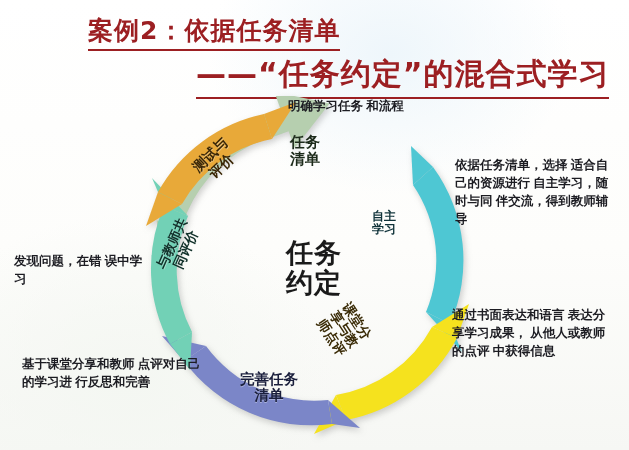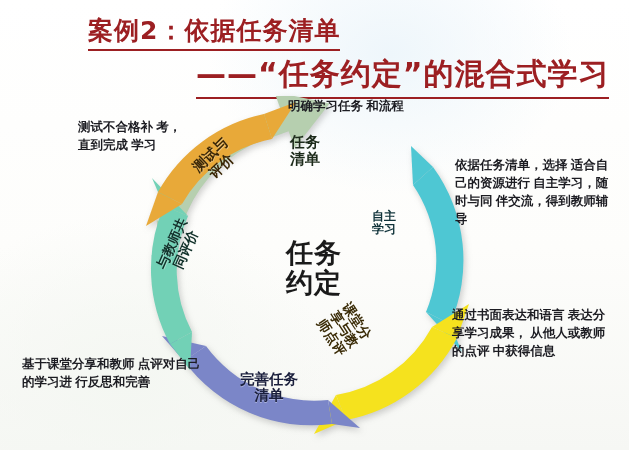--- a/index.html
+++ b/index.html
@@ -154,23 +154,22 @@
   <div class="seg-label lb-coeval">与教师共
 同评价</div>
   <div class="seg-label lb-test">测试与
 评价</div>
 
   <div class="center-text">任务
 约定</div>
 
   <div class="note n-top">明确学习任务
 和流程</div>
-  <div class="note n-tl">测试不合格补
-考，直到完成
-学习</div>
+  <div class="note n-l">发现问题，在错
+误中学习</div>
   <div class="note n-bl">基于课堂分享和教师
 点评对自己的学习进
 行反思和完善</div>
   <div class="note n-r">依据任务清单，选择
 适合自己的资源进行
 自主学习，随时与同
 伴交流，得到教师辅
 导</div>
   <div class="note n-br">通过书面表达和语言
 表达分享学习成果，

